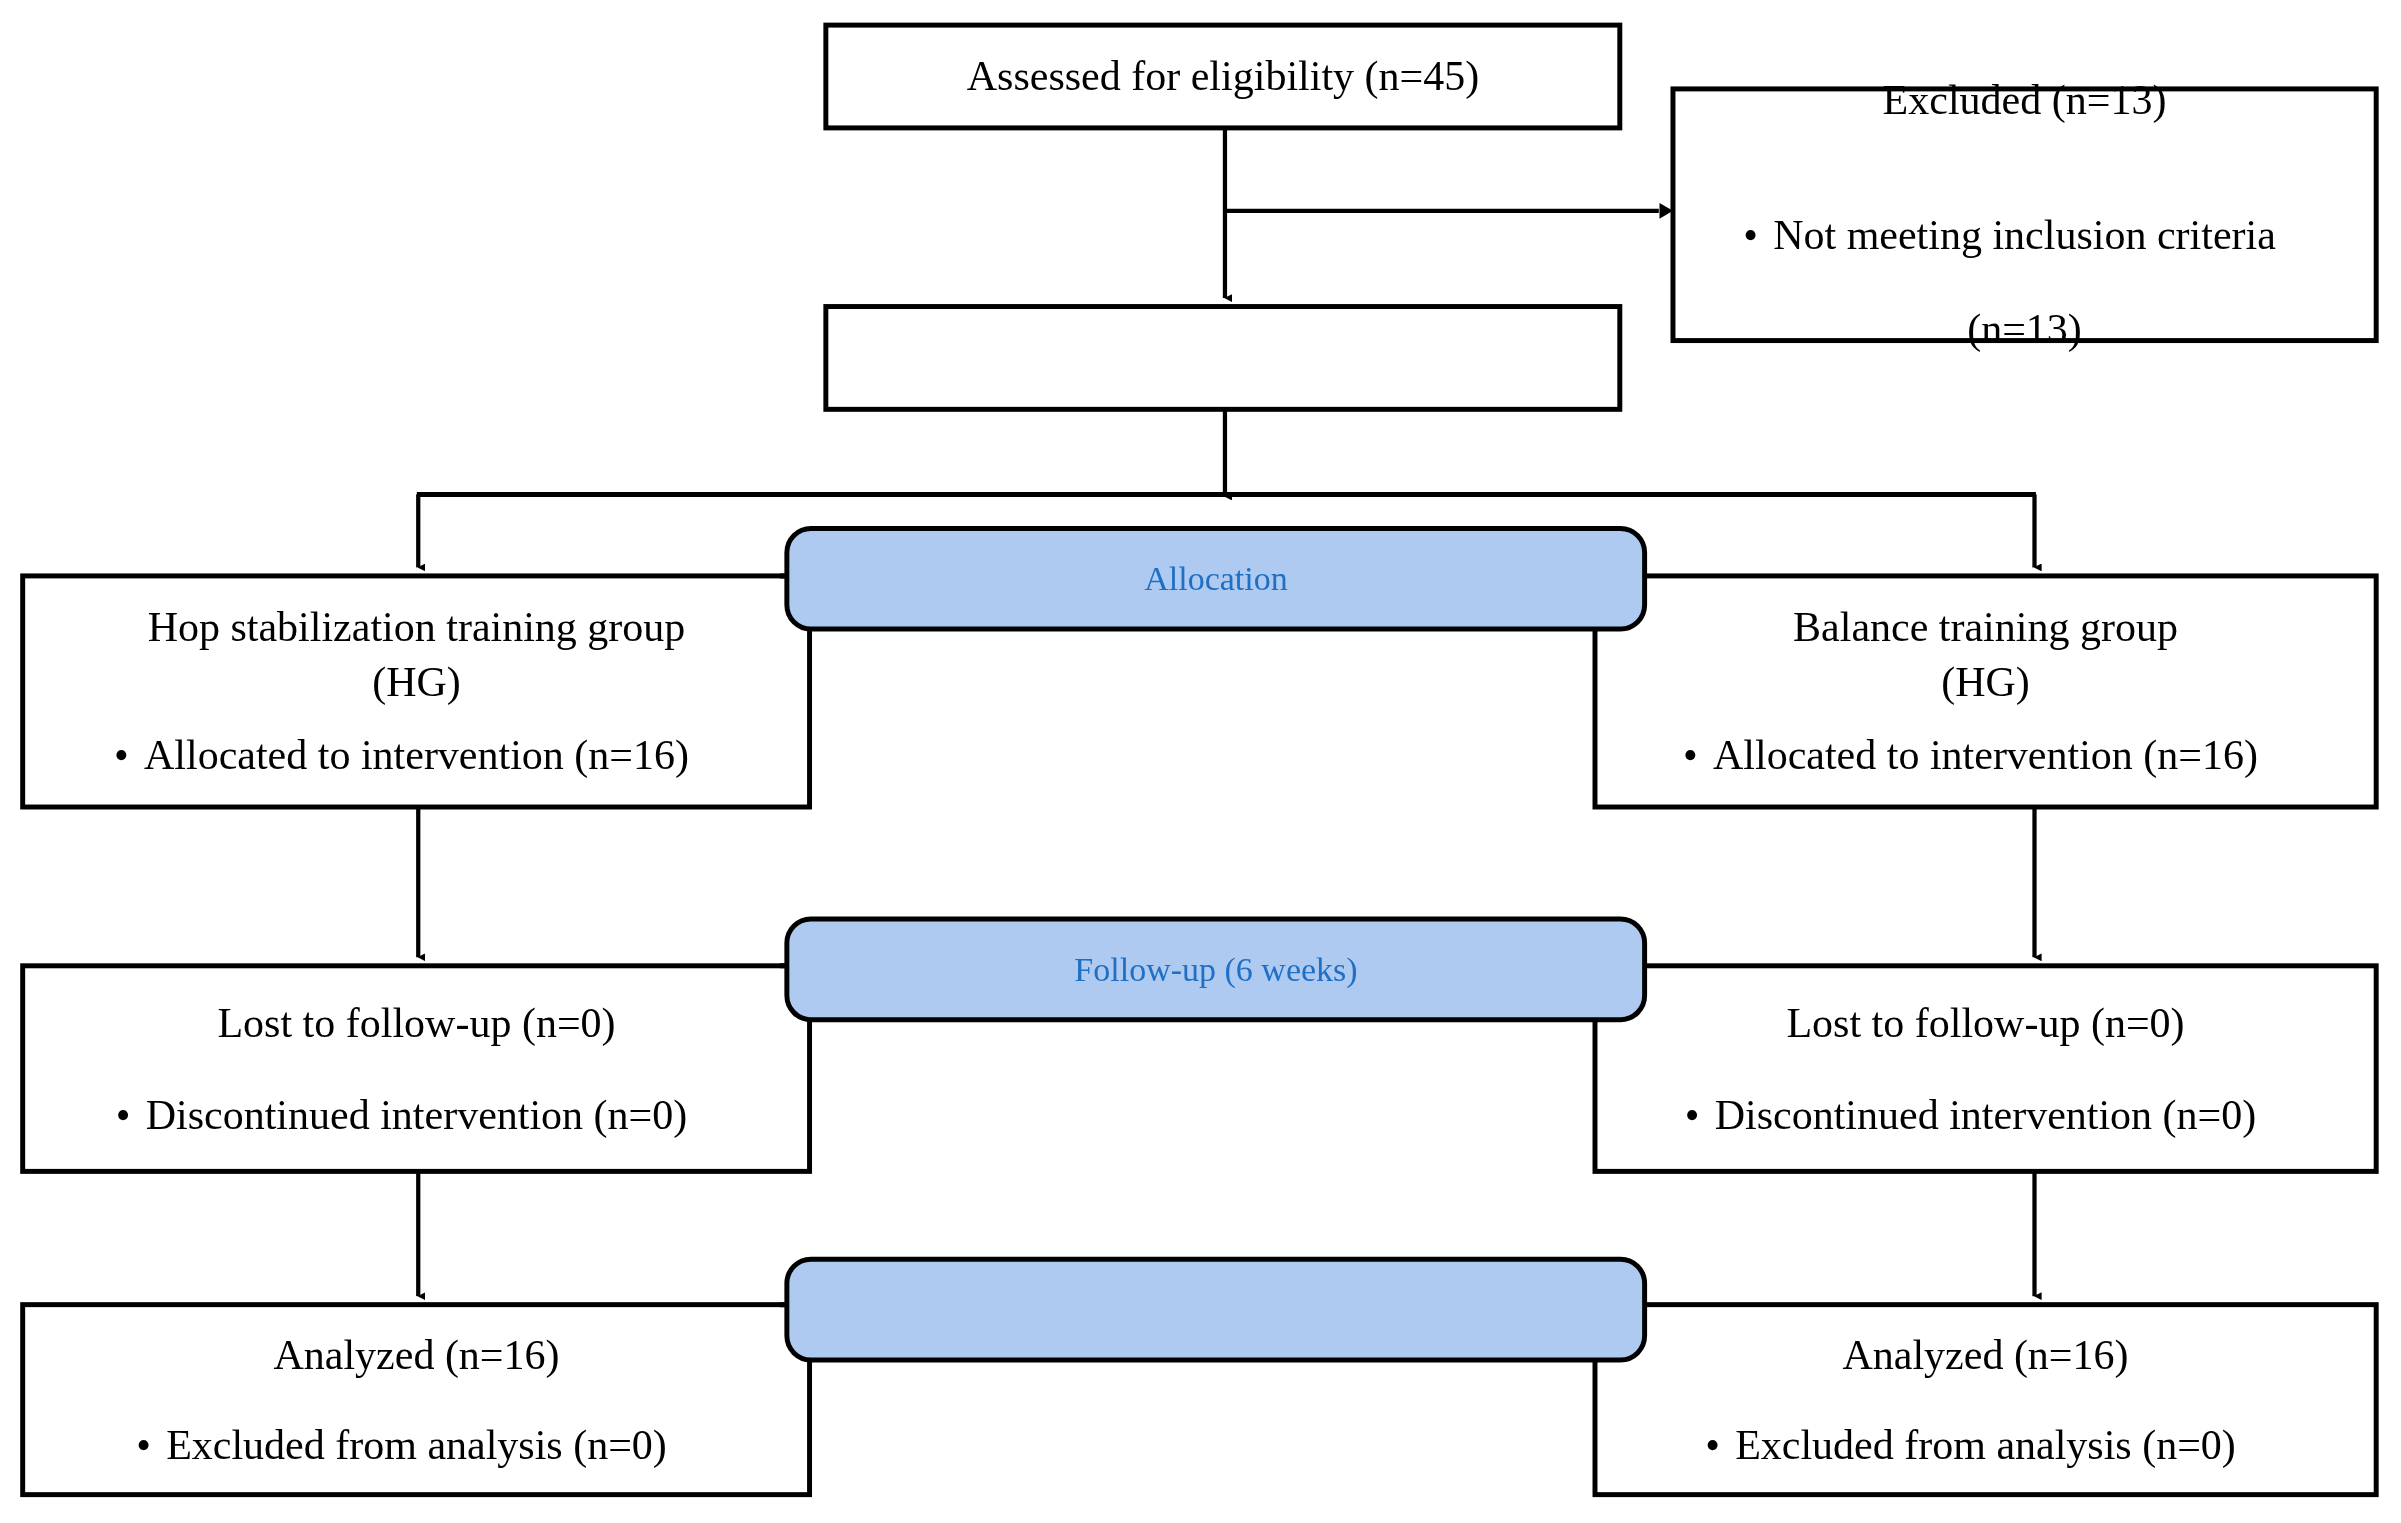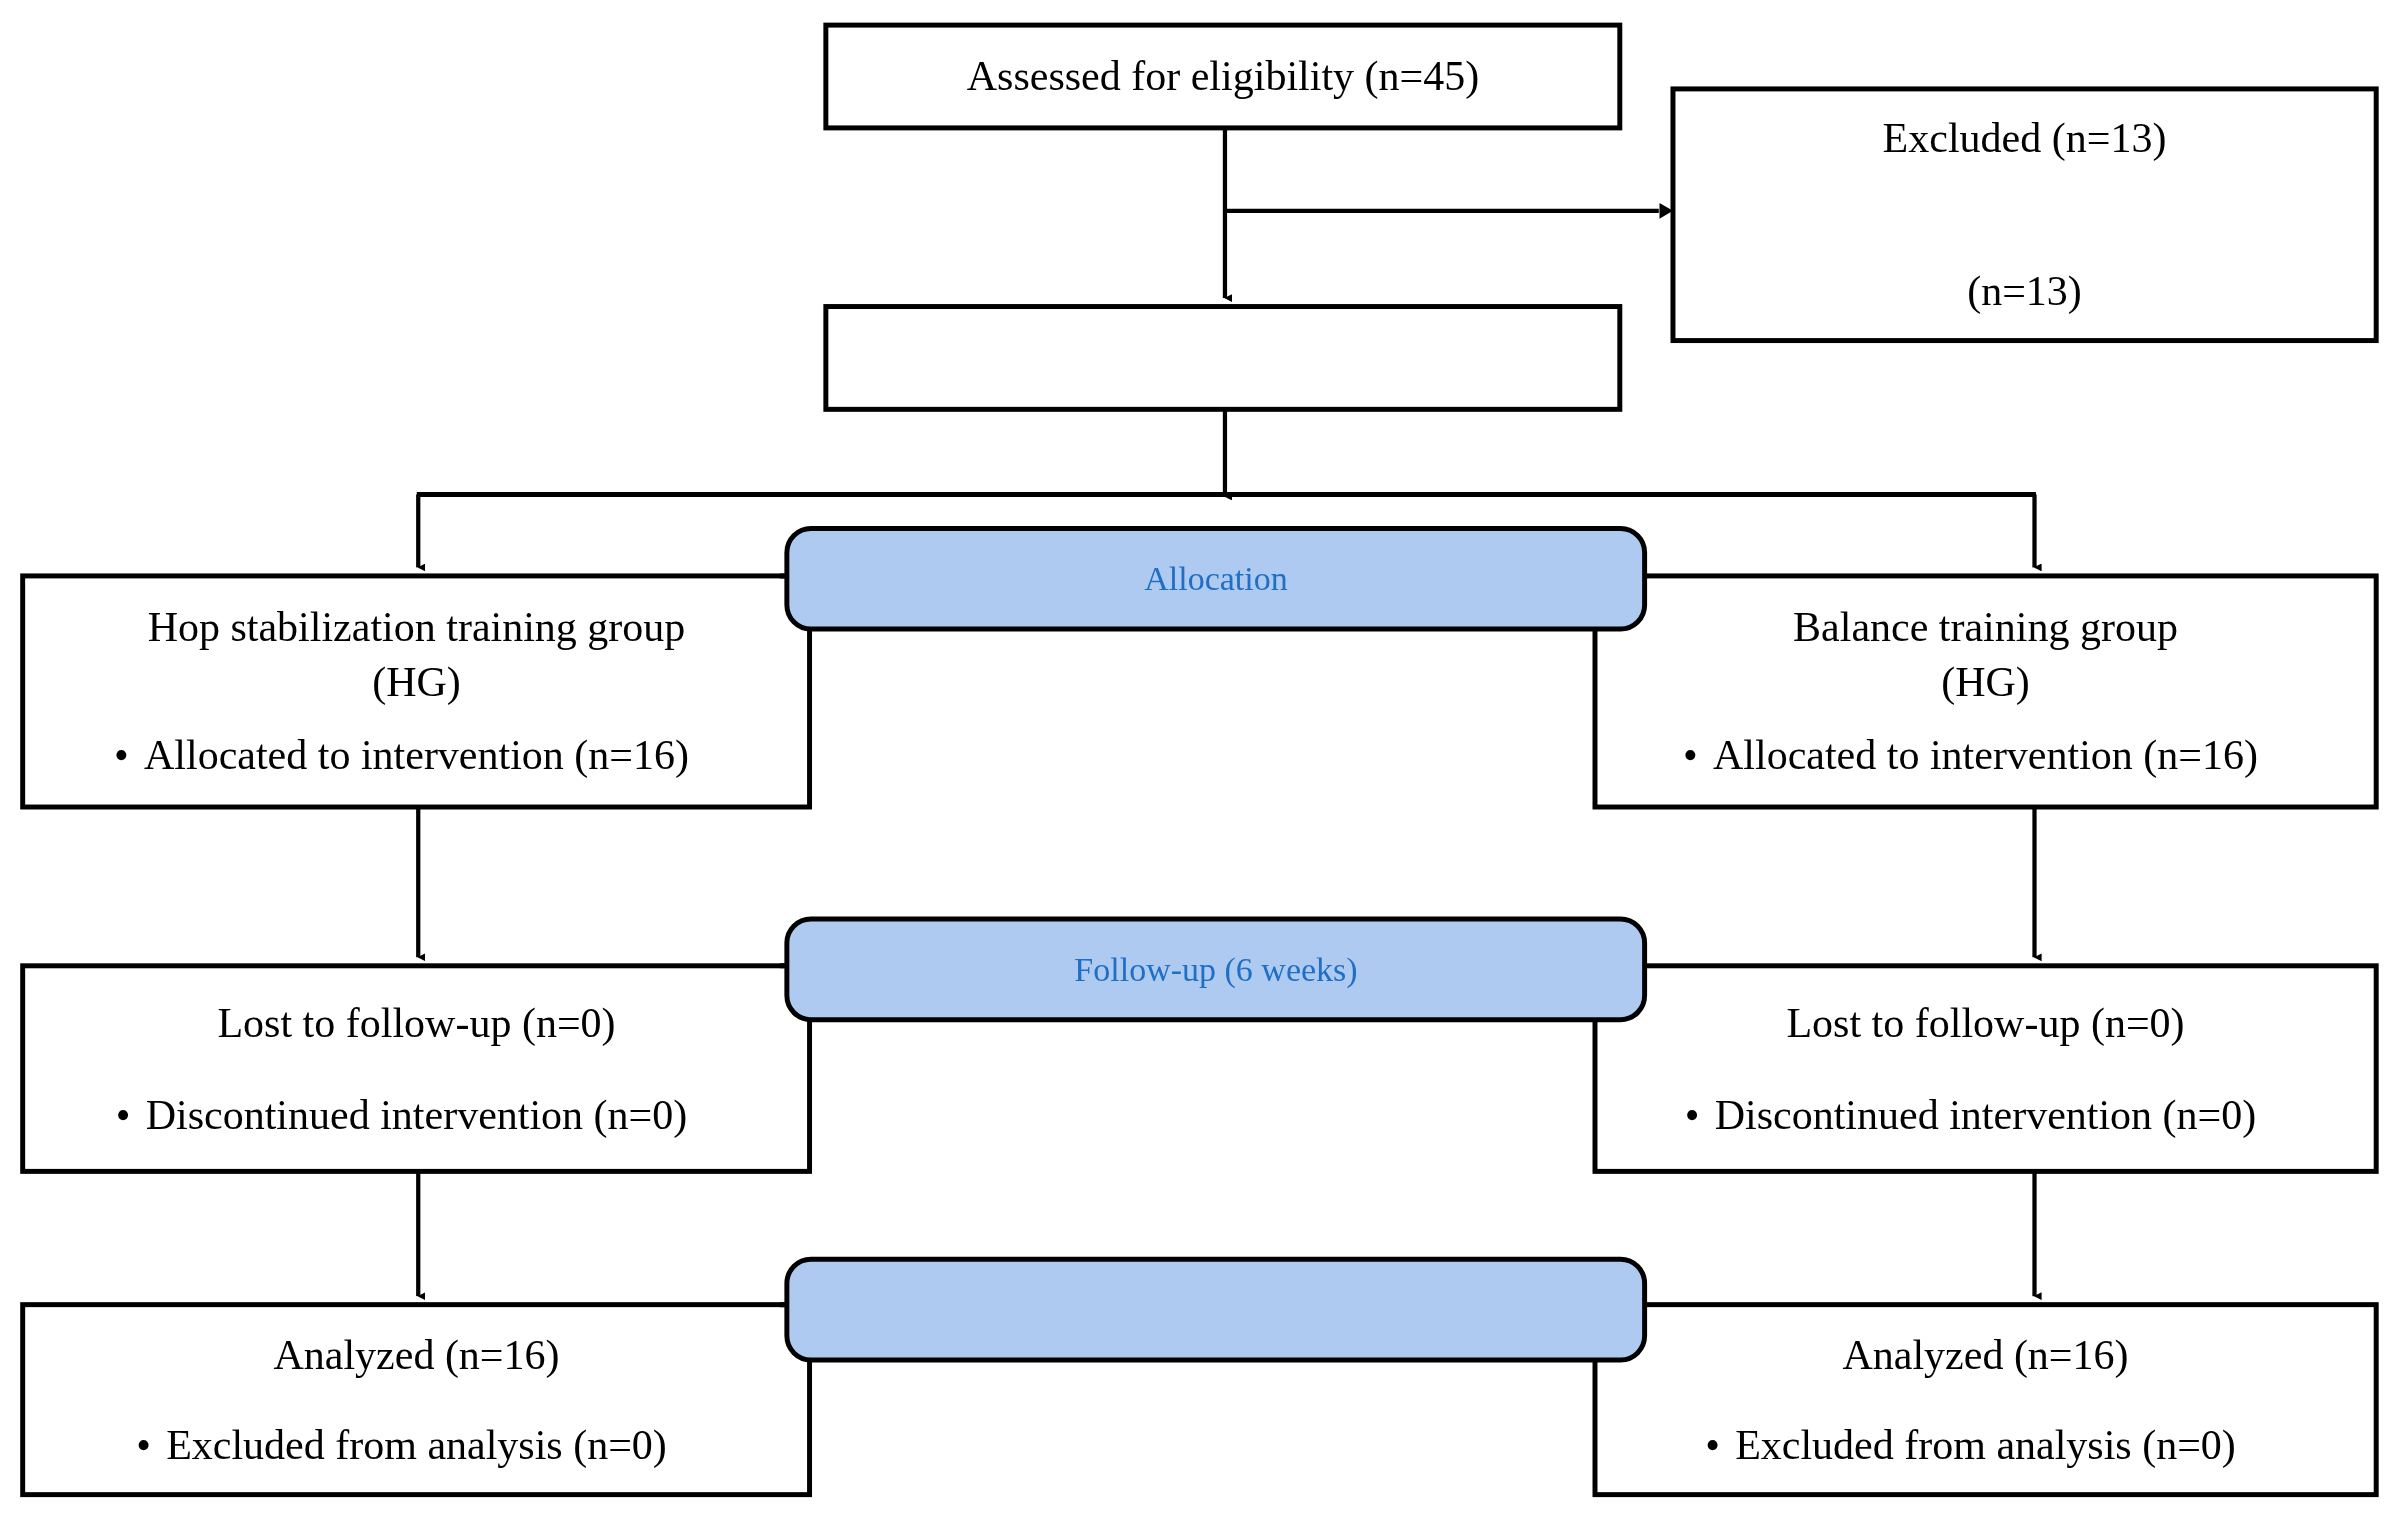--- a/index.html
+++ b/index.html
@@ -73,20 +73,21 @@
     <rect x="1110" y="1776" width="1210" height="142" rx="34" ry="34" fill="#aecaf0" stroke="#000" stroke-width="7"></rect>
   </svg>
 
   <div class="boxtext" style="left:826px;top:25px;width:794px;height:103px;">
     <span class="ln">Assessed for eligibility (n=45)</span>
   </div>
 
   <div class="boxtext" style="left:1673px;top:89px;width:703px;height:252px;padding:0 15.6px;gap:40px;">
     <span class="ln">Excluded (n=13)</span>
     <span class="gap"></span>
+    <span class="bul">Not meeting inclusion criteria</span>
     <span class="ln">(n=13)</span>
   </div>
 
 
   <div class="boxtext" style="left:23px;top:576px;width:787px;height:231px;padding:0 10px;">
     <span class="ln">Hop stabilization training group</span>
     <span class="ln">(HG)</span>
     <span class="gap"></span>
     <span class="bul">Allocated to intervention (n=16)</span>
   </div>

